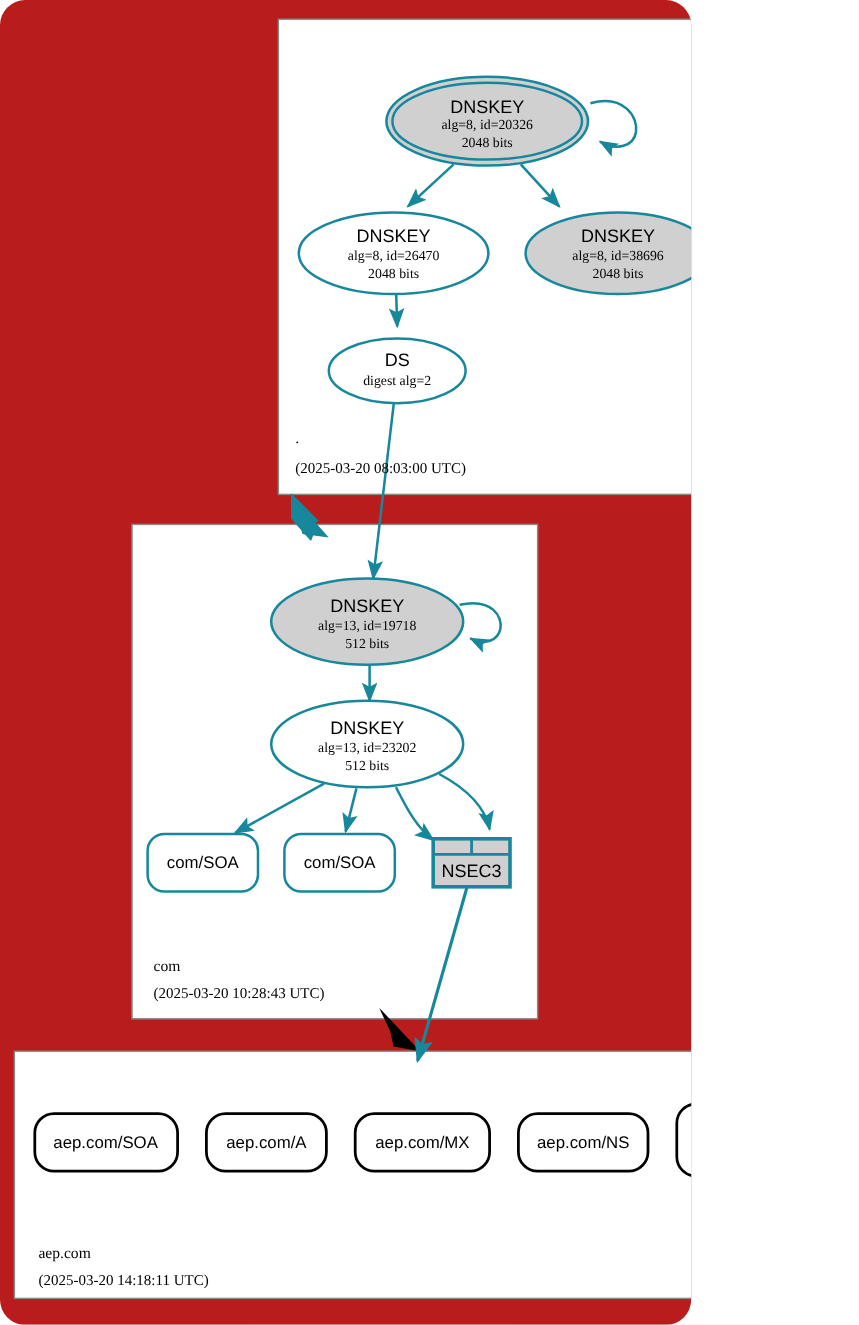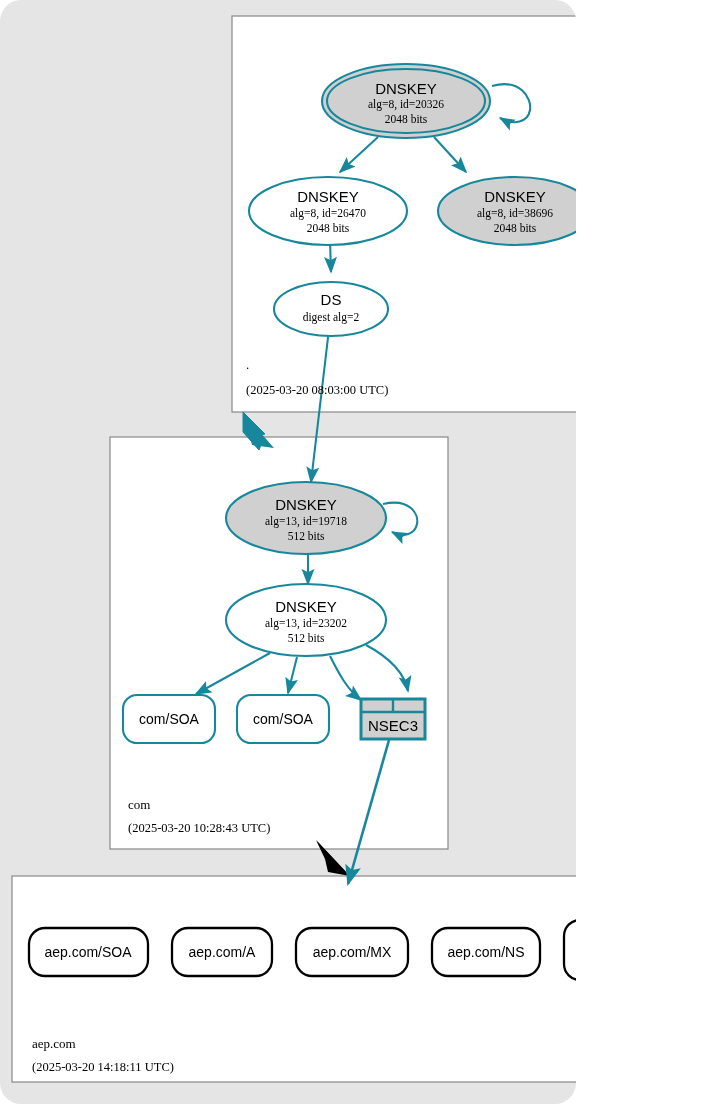--- a/index.html
+++ b/index.html
@@ -8,21 +8,21 @@
     padding: 0;
     background: #ffffff;
   }
   body {
     font-family: "Liberation Sans", sans-serif;
   }
   #canvas {
     position: relative;
     width: 576px;
     height: 1104px;
-    background: #e5e5e5;
+    background: #b91c1c;
     overflow: hidden;
     border-radius: 21px;
   }
   #graph-svg {
     position: absolute;
     left: 0;
     top: 0;
     width: 716px;
     height: 1104px;
   }

